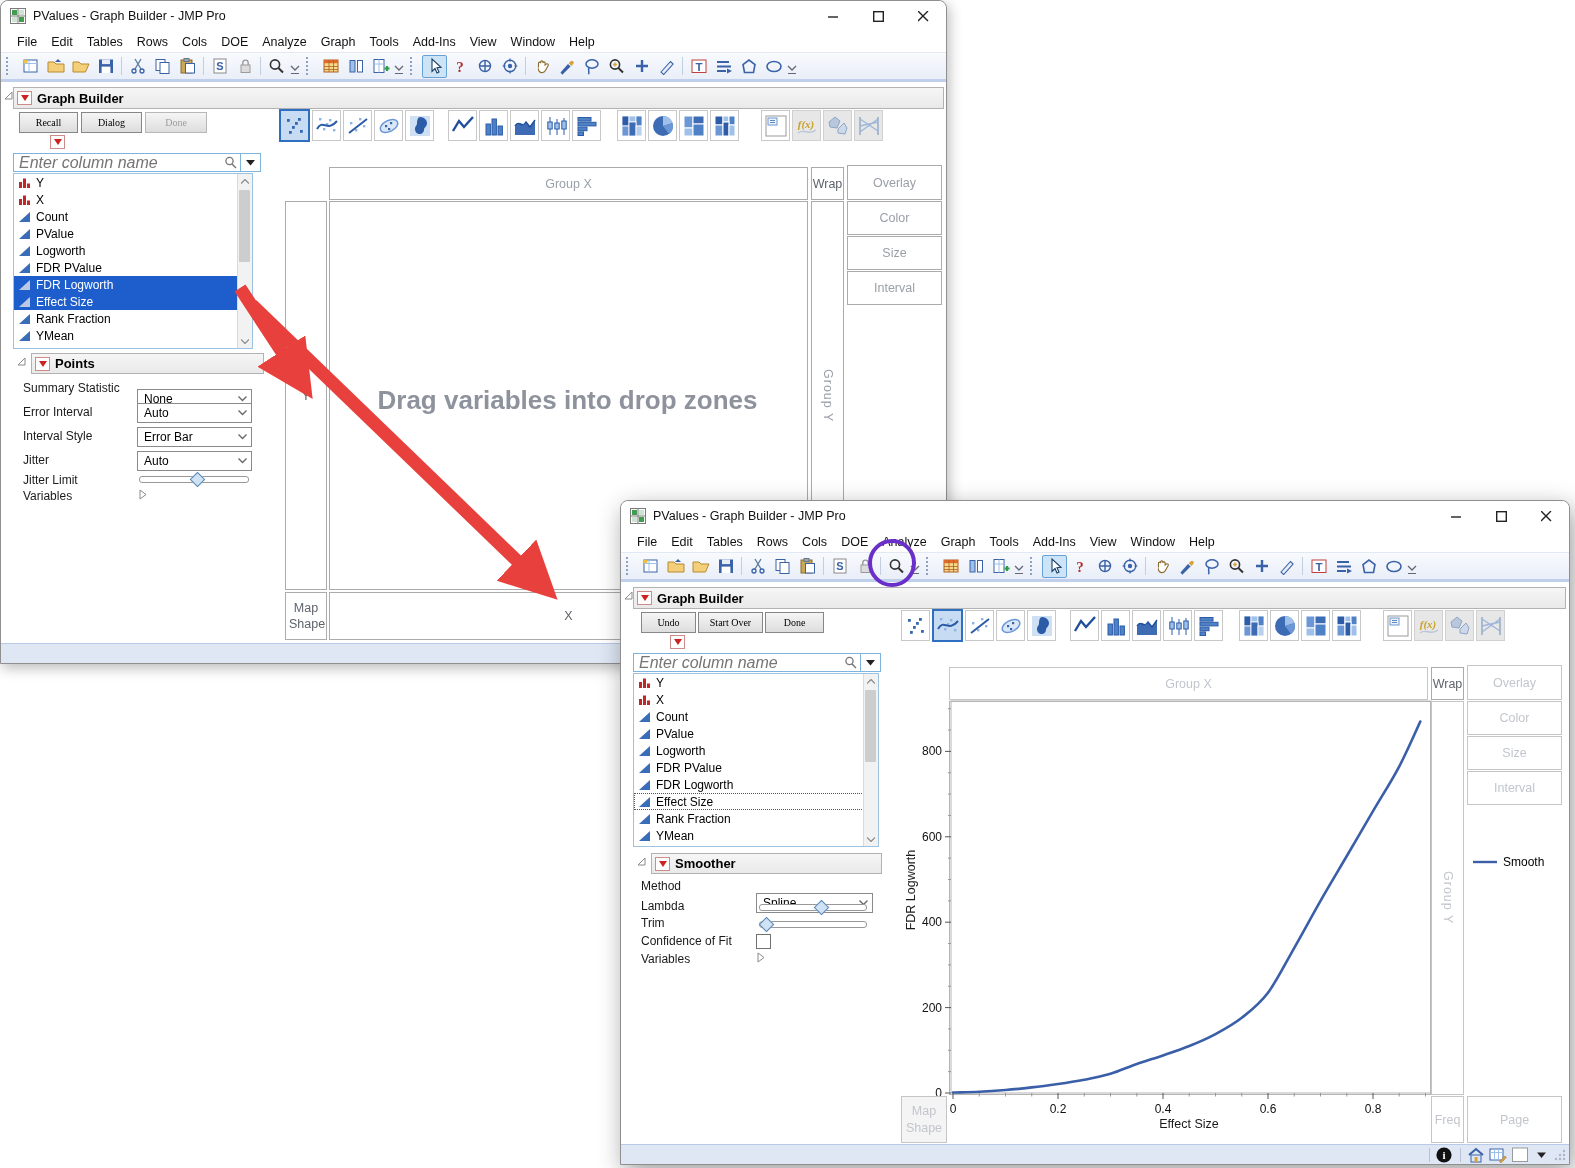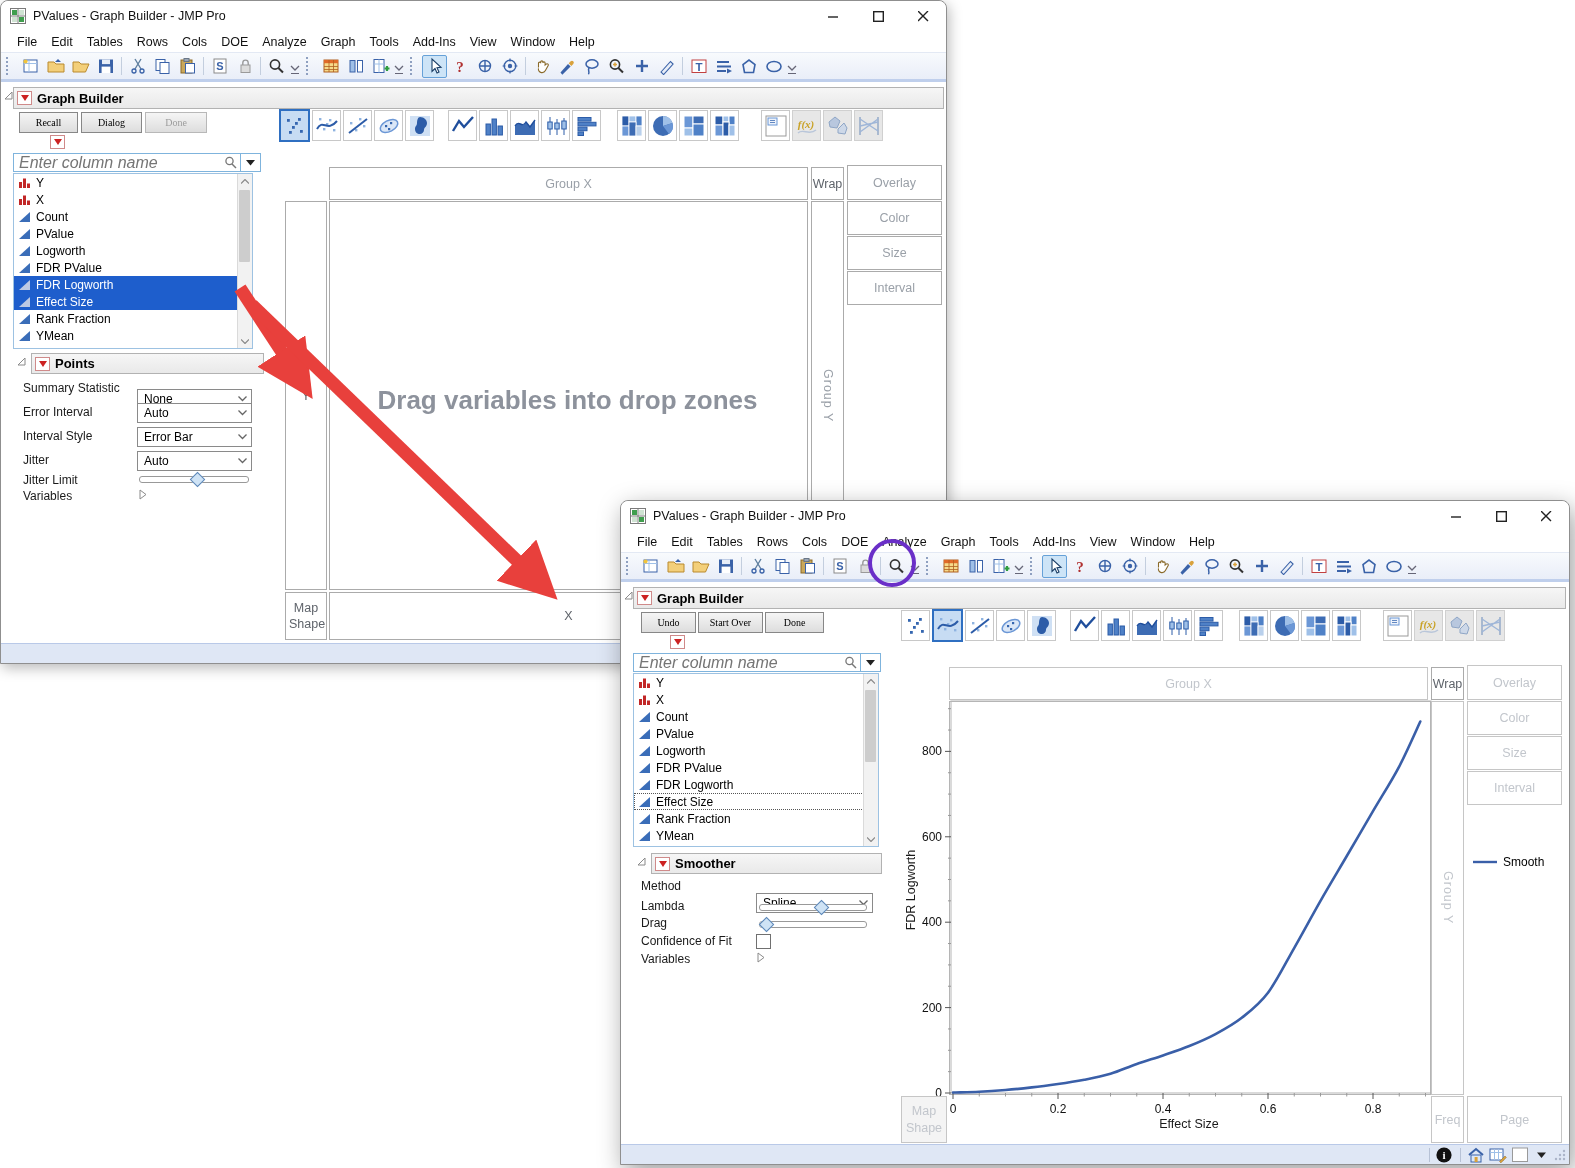--- a/index.html
+++ b/index.html
@@ -1037,21 +1037,21 @@
         <span>Spline</span>
         <svg width="9" height="6">
           <path d="M0.5 0.5 L4.5 4.5 L8.5 0.5" fill="none" stroke="#666" stroke-width="1.3"></path>
         </svg>
       </div>
     <div class="flabel" style="left:20px;top:398px;">Lambda</div>
     <div class="slider" style="left:138px;top:399px;width:108px;">
       <div class="strack"></div>
         <div class="sthumbd" style="left:53%;"></div>
     </div>
-    <div class="flabel" style="left:20px;top:415px;">Drag</div>
+    <div class="flabel" style="left:20px;top:415px;">Trim</div>
     <div class="slider" style="left:138px;top:416px;width:108px;">
       <div class="strack"></div>
         <div class="sthumbd" style="left:2%;"></div>
     </div>
     <div class="flabel" style="left:20px;top:433px;">Confidence of Fit</div>
     <div class="chk" style="left:135px;top:433px;"></div>
     <div class="flabel" style="left:20px;top:451px;">Variables</div>
     <div class="discg" style="left:136px;top:451px;">
         <svg width="8" height="11">
           <path d="M1 1 L7 5.5 L1 10 Z" fill="#fff" stroke="#8a8a8a"></path>

